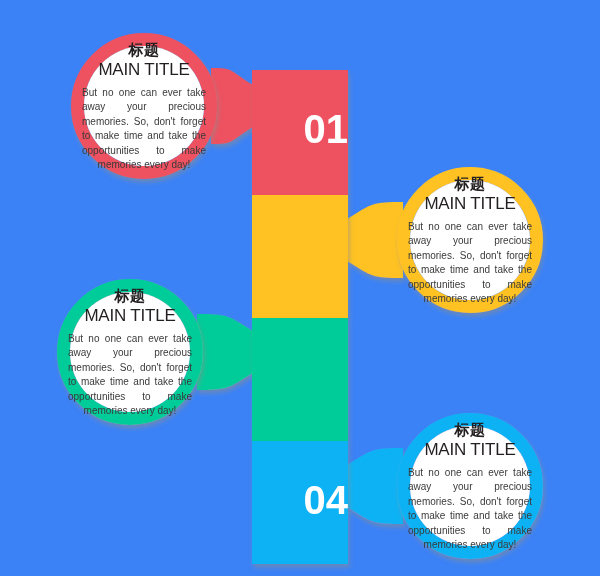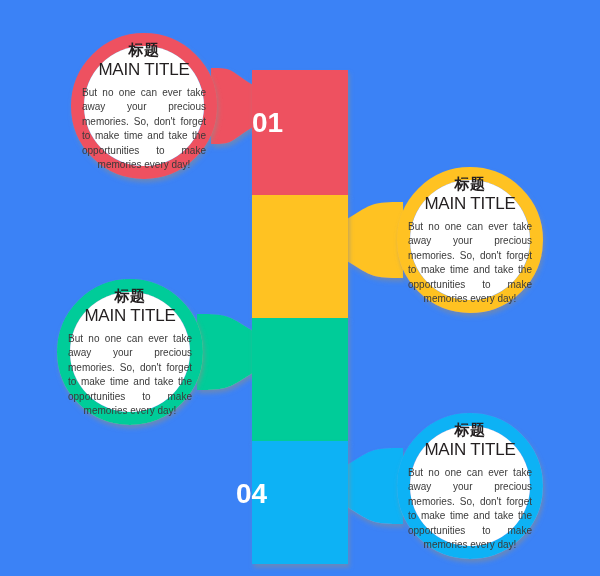--- a/index.html
+++ b/index.html
@@ -51,25 +51,25 @@
     color: #3a3a3a;
     line-height: 1.45;
     text-align: justify;
     text-align-last: center;
     margin-top: 5px;
     padding: 0 2px;
   }
   .num {
     position: absolute;
     font-family: "Liberation Sans", sans-serif;
-    font-size: 28px;
+    font-size: 40px;
     font-weight: 700;
     color: #ffffff;
     letter-spacing: 0px;
-    text-align: left;
+    text-align: right;
     width: 96px;
     pointer-events: none;
   }
 </style>
 </head>
 <body>
 
 <div id="infographic">
 
   <svg id="art" viewBox="0 0 600 576" xmlns="http://www.w3.org/2000/svg">
@@ -135,15 +135,15 @@
     <div class="cn-title">标题</div>
     <div class="en-title">MAIN TITLE</div>
     <div class="body-copy">But no one can ever take away your precious memories. So, don't forget to make time and take the opportunities to make memories every day!</div>
   </div>
 
   <div class="txtblock" style="left:406px; top:422px;">
     <div class="cn-title">标题</div>
     <div class="en-title">MAIN TITLE</div>
     <div class="body-copy">But no one can ever take away your precious memories. So, don't forget to make time and take the opportunities to make memories every day!</div>
   </div>
-  <div class="num" style="left:236px; top:478px;">04</div>
+  <div class="num" style="left:252px; top:478px;">04</div>
 
 </div>
 
 </body></html>

